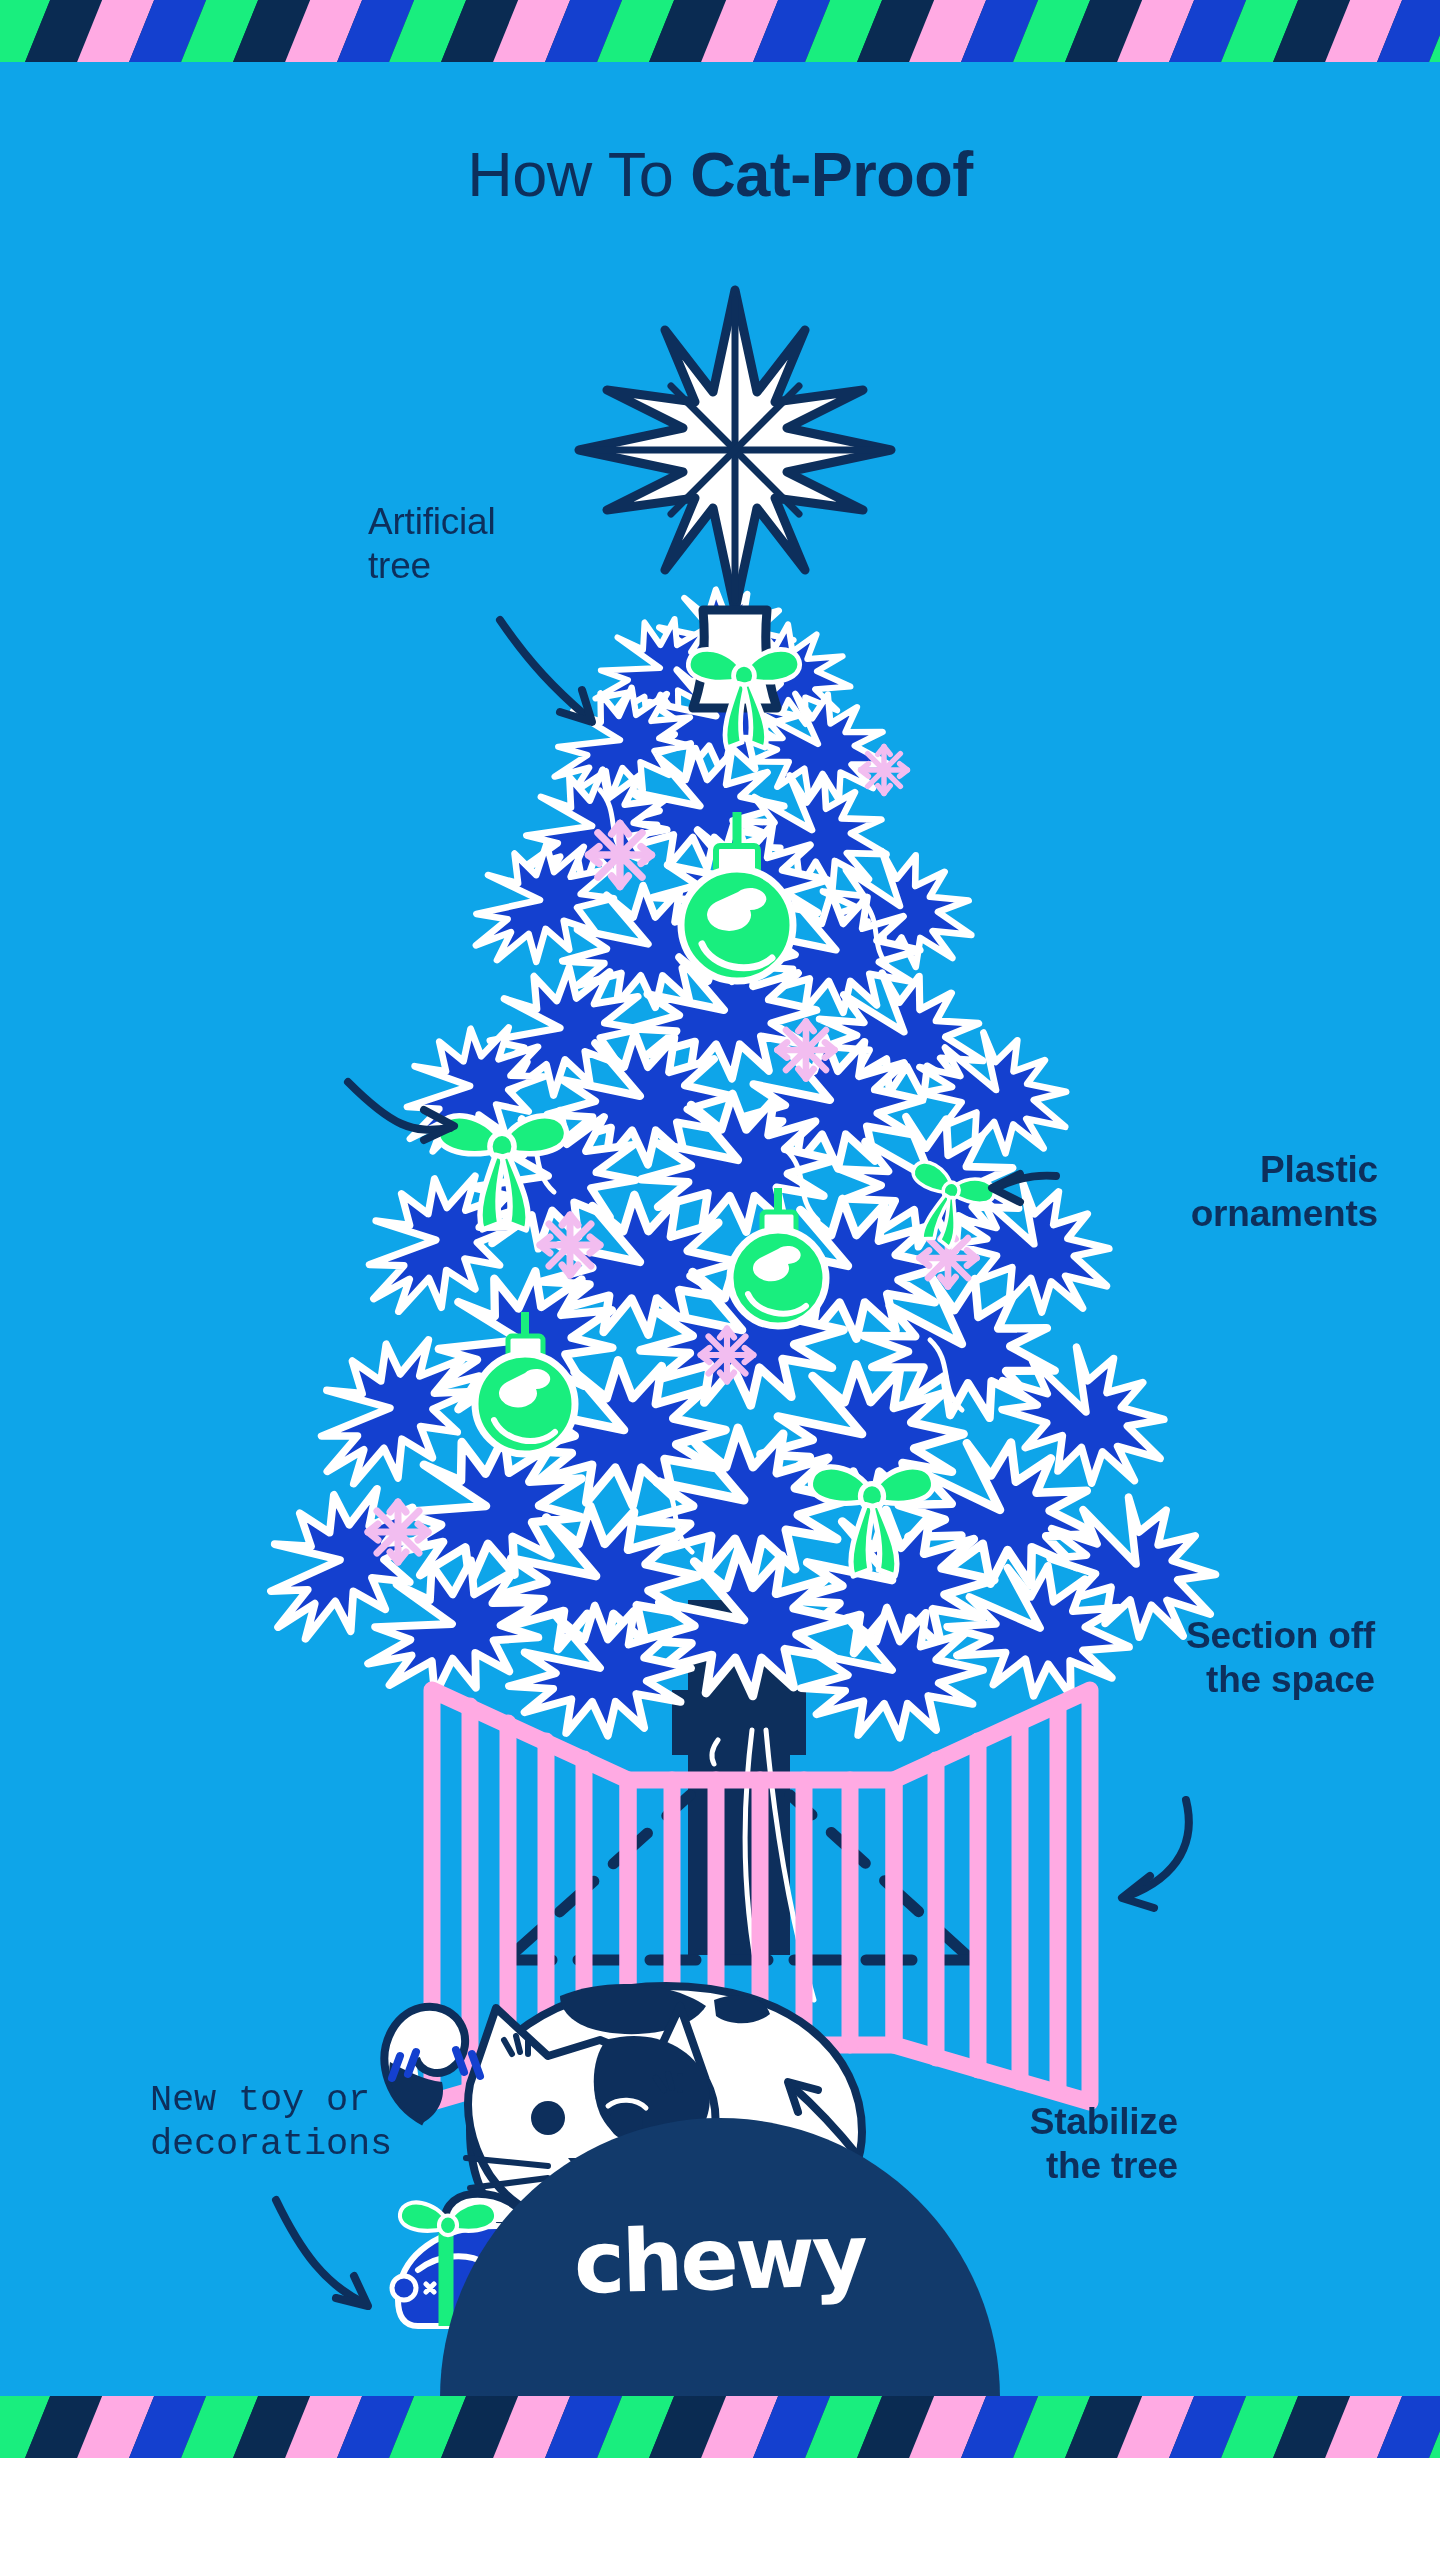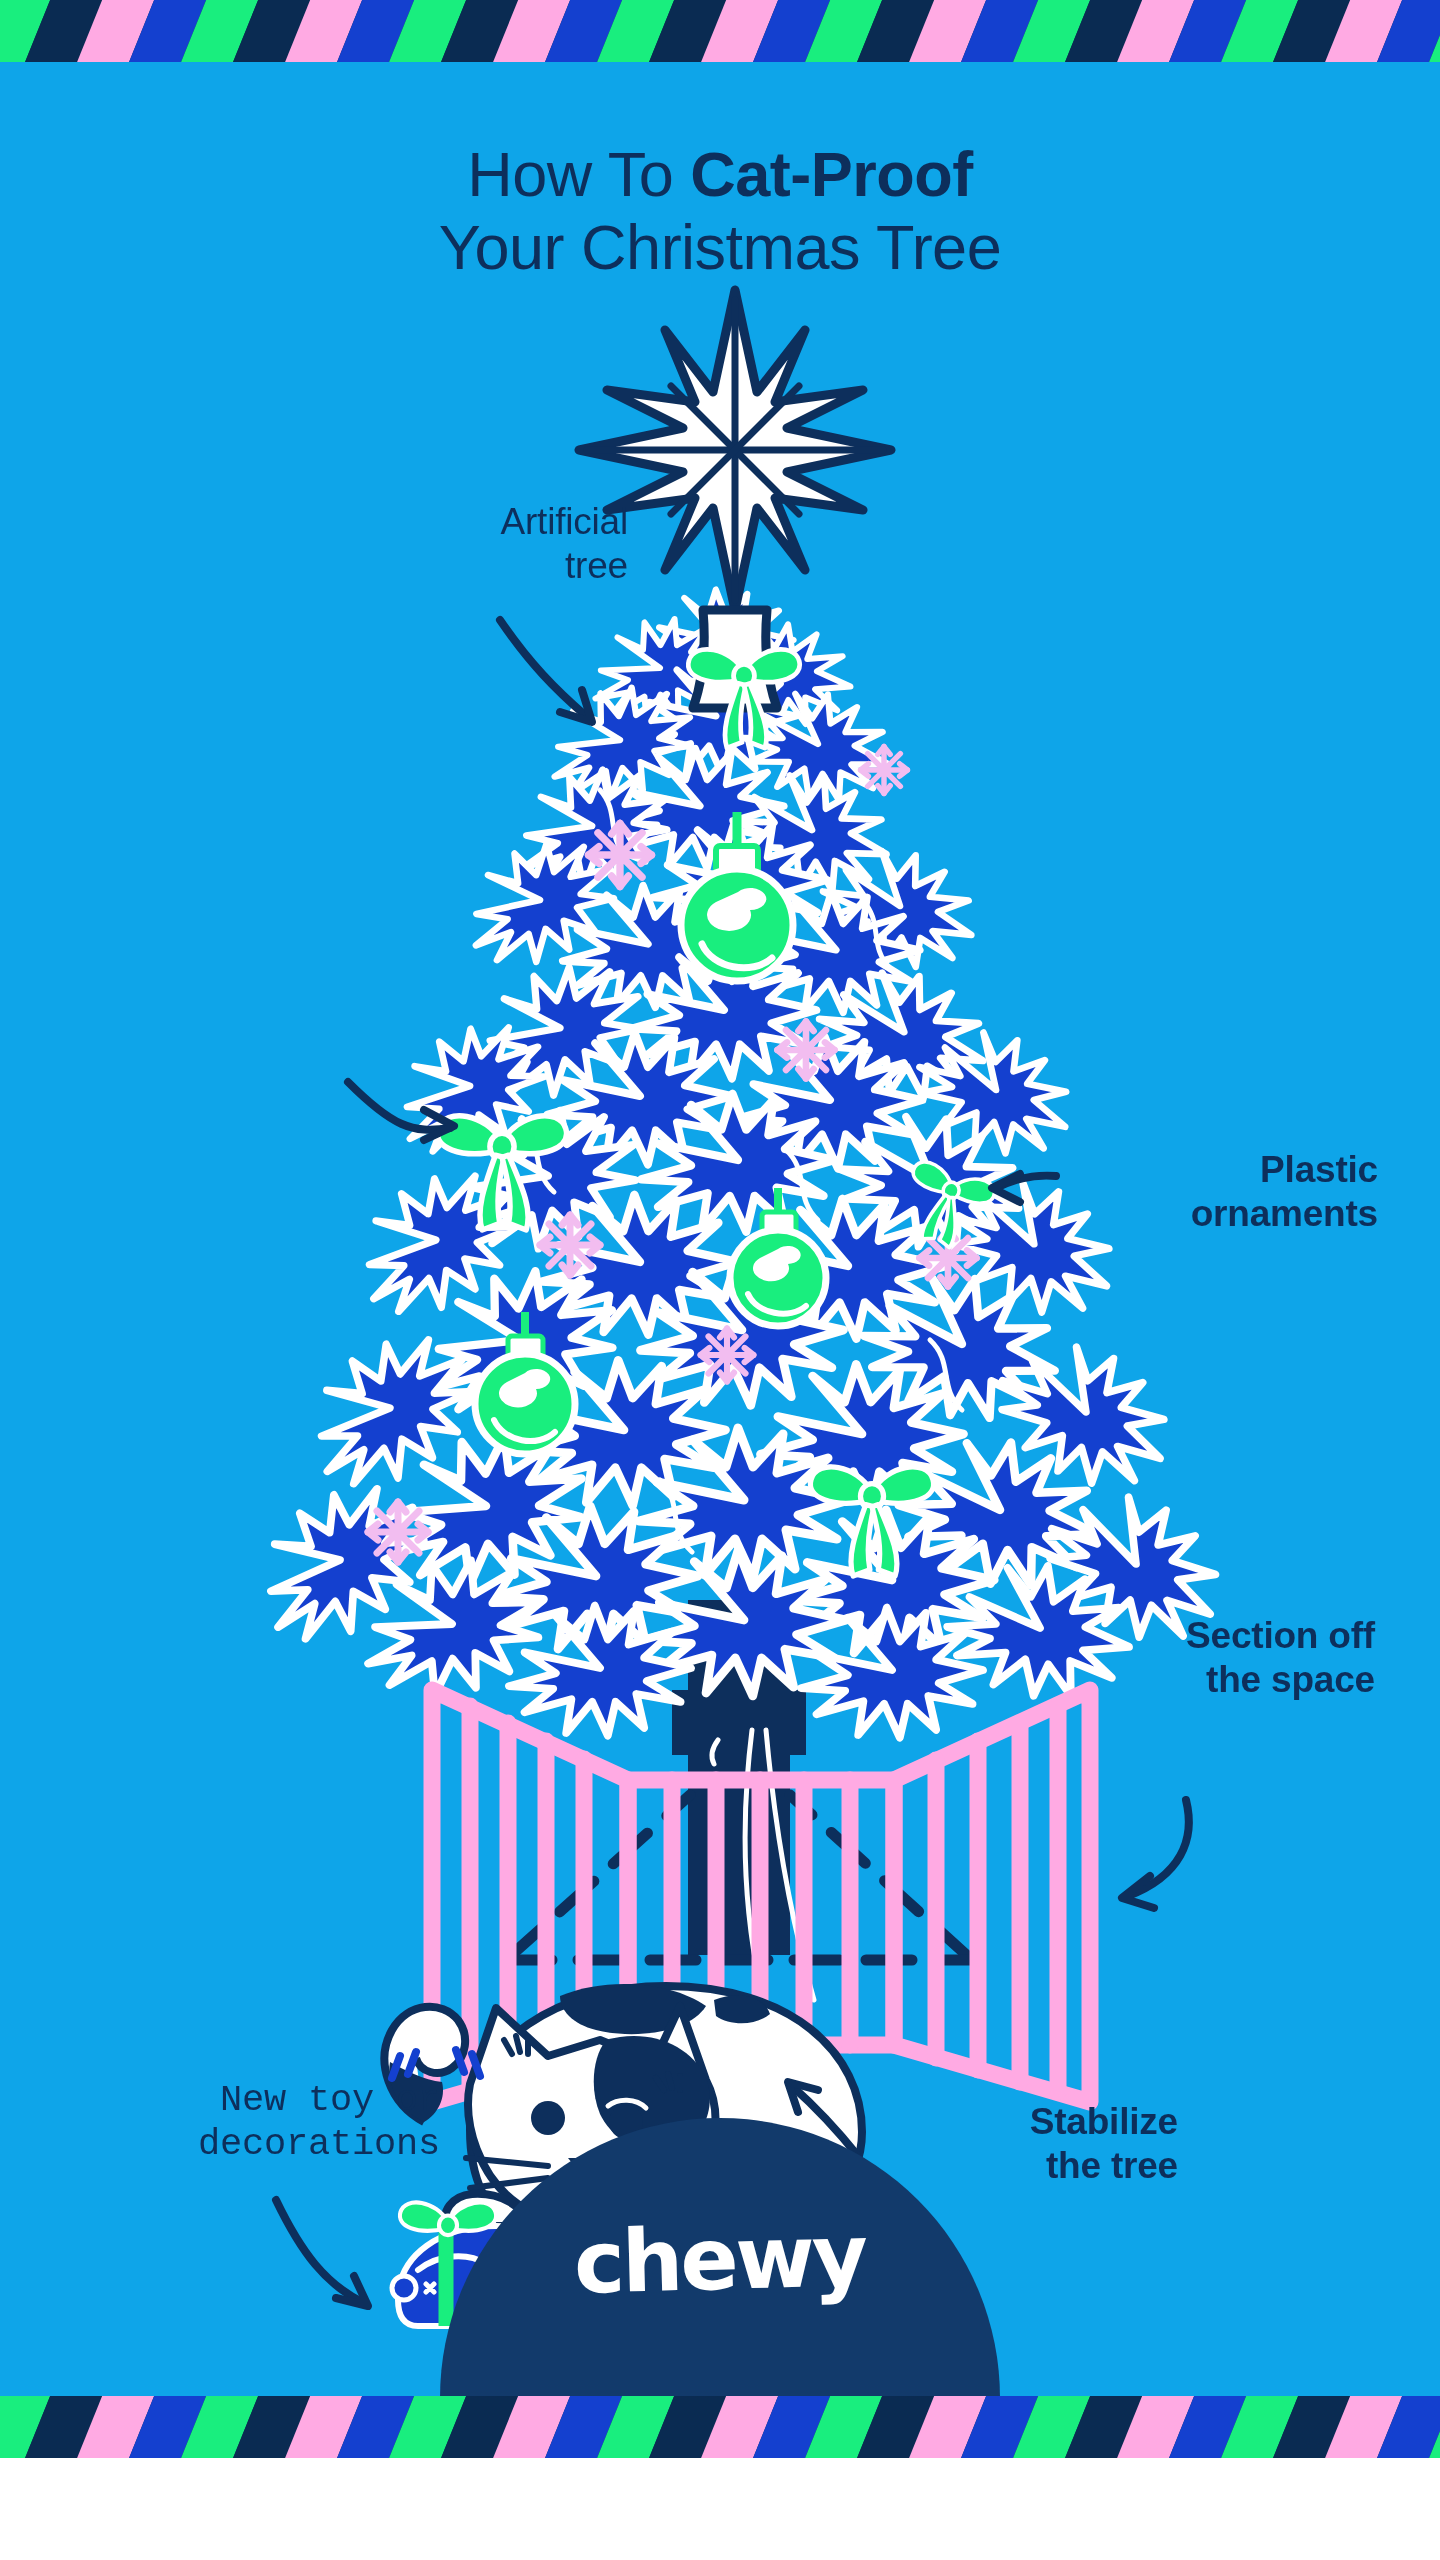--- a/index.html
+++ b/index.html
@@ -33,21 +33,21 @@
     line-height:1.16; letter-spacing:-0.5px;
   }
   .title-line { font-size:63px; font-weight:400; }
   .title-strong { font-weight:700; }
 
   .callout {
     position:absolute; color:#0d2f5c;
     font-size:37px; line-height:1.2; font-weight:400;
     letter-spacing:-0.2px;
   }
-  .callout.c-center { text-align:right; }
+  .callout.c-center { text-align:left; }
   .callout.c-left { text-align:right;font-weight:bold; }
 
   .logo-disc {
     position:absolute; left:50%; transform:translateX(-50%);
     bottom:0; width:560px; height:340px;
     background:#123a6b; border-radius:280px 280px 0 0;
     display:flex; align-items:center; justify-content:center;
     padding-bottom:58px;
   }
   .logo-word {
@@ -459,21 +459,20 @@
         <path d="M858 2156 C834 2126 810 2102 792 2086"></path>
         <path d="M818 2090 L788 2082 L798 2112"></path>
       </g>
     </g>
 
   </svg>
   </div>
 
   <div class="title-block">
     <div class="title-line"><span>How To </span><span class="title-strong">Cat-Proof</span></div>
-    <div class="title-line">Your Christmas Tree</div>
   </div>
 
   <div class="callout c-center" style="left:368px; top:500px; width:260px;">
     <div>Artificial</div>
     <div>tree</div>
   </div>
 
 
   <div class="callout c-left" style="left:1078px; top:1148px; width:300px;">
     <div>Plastic</div>

